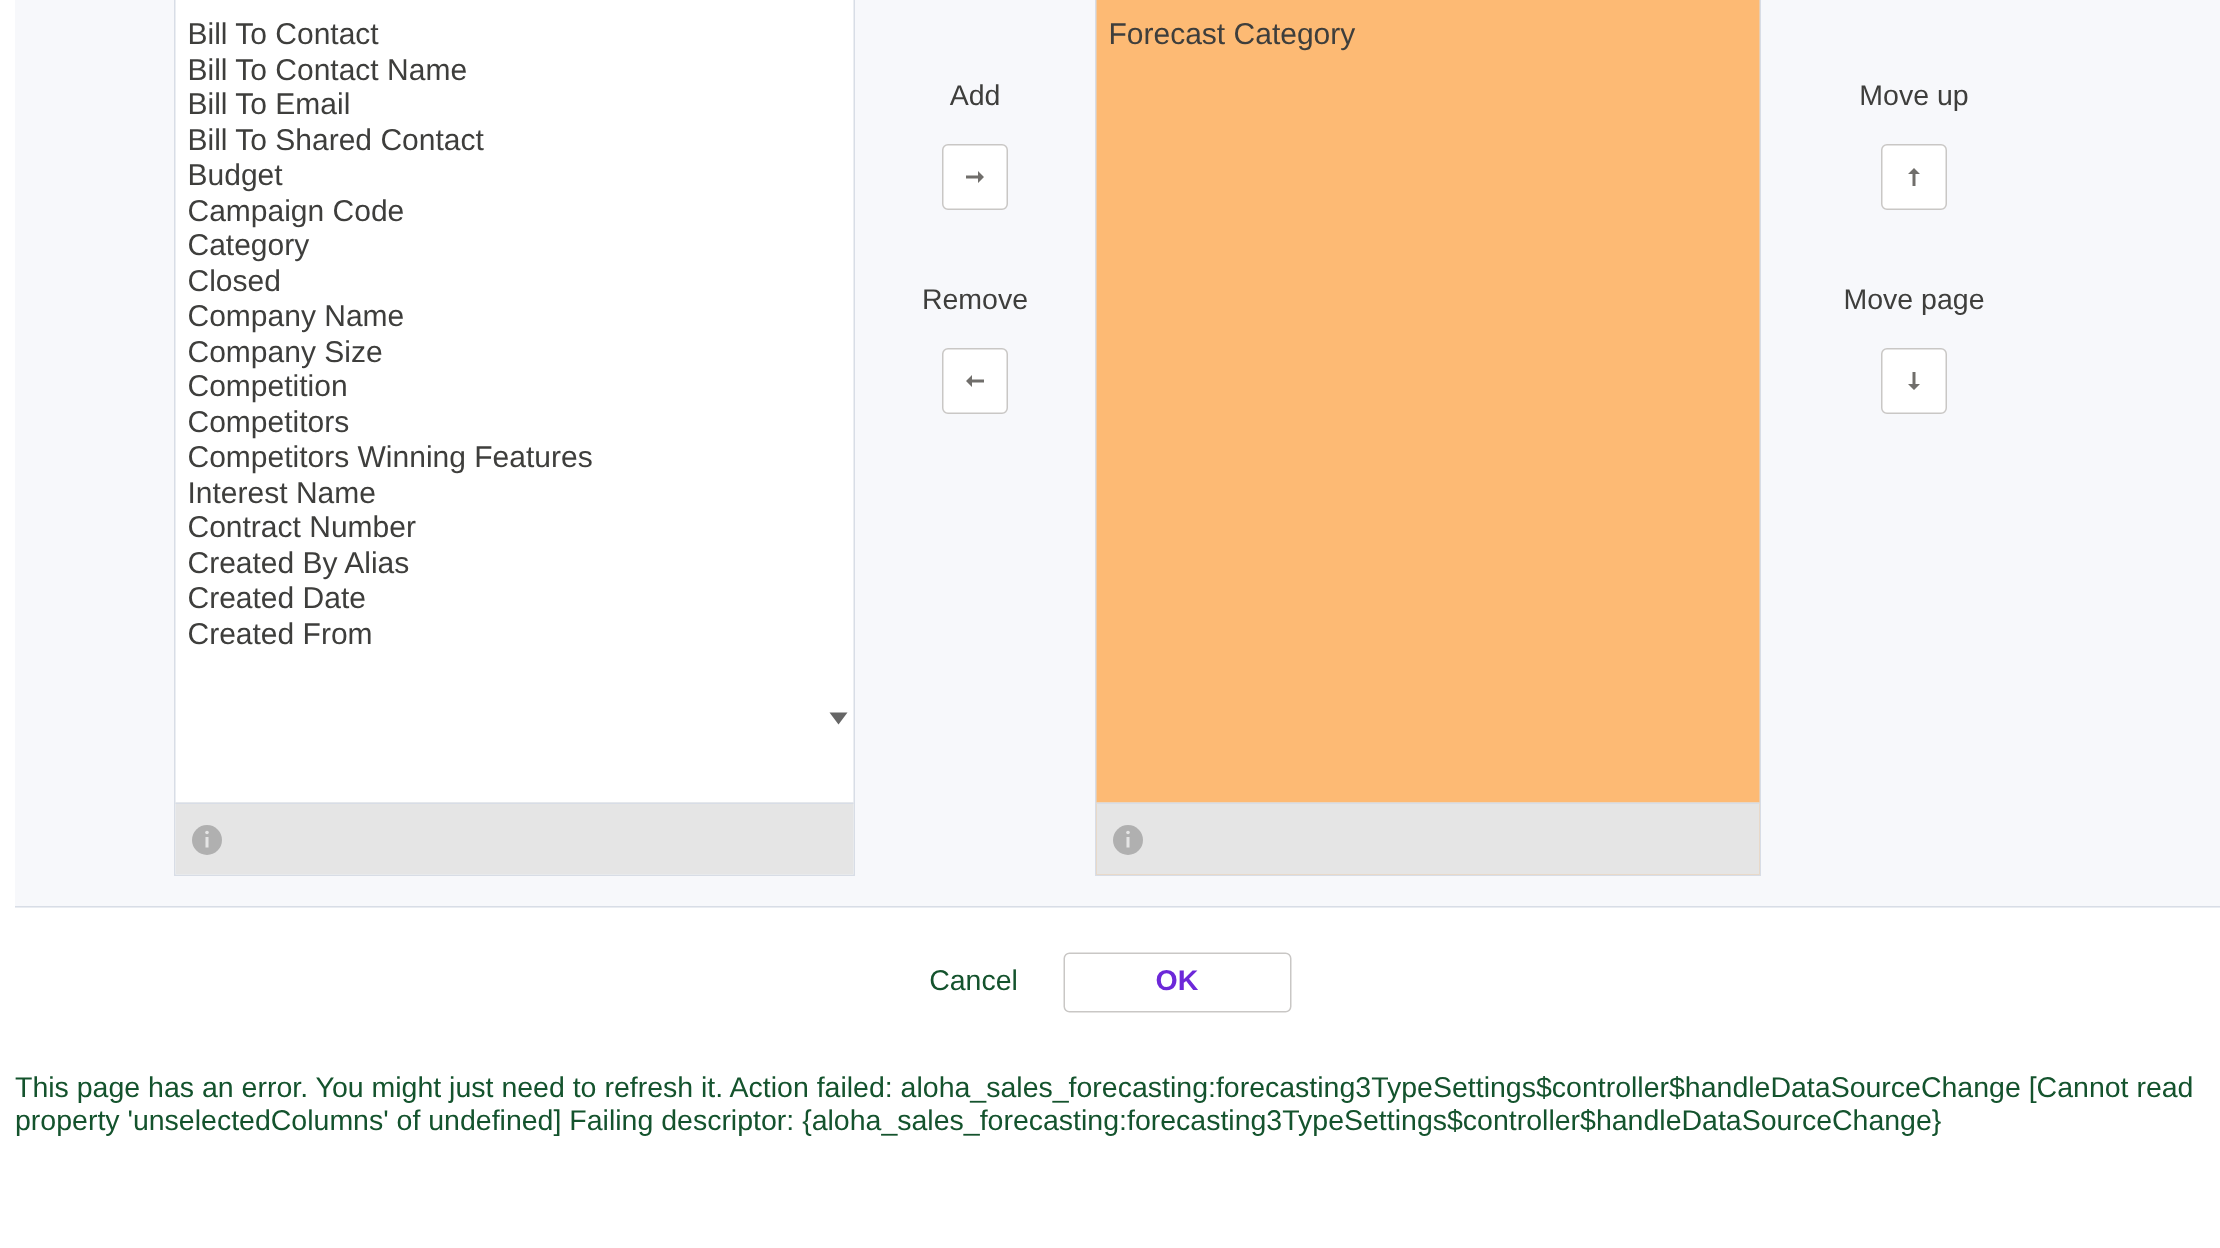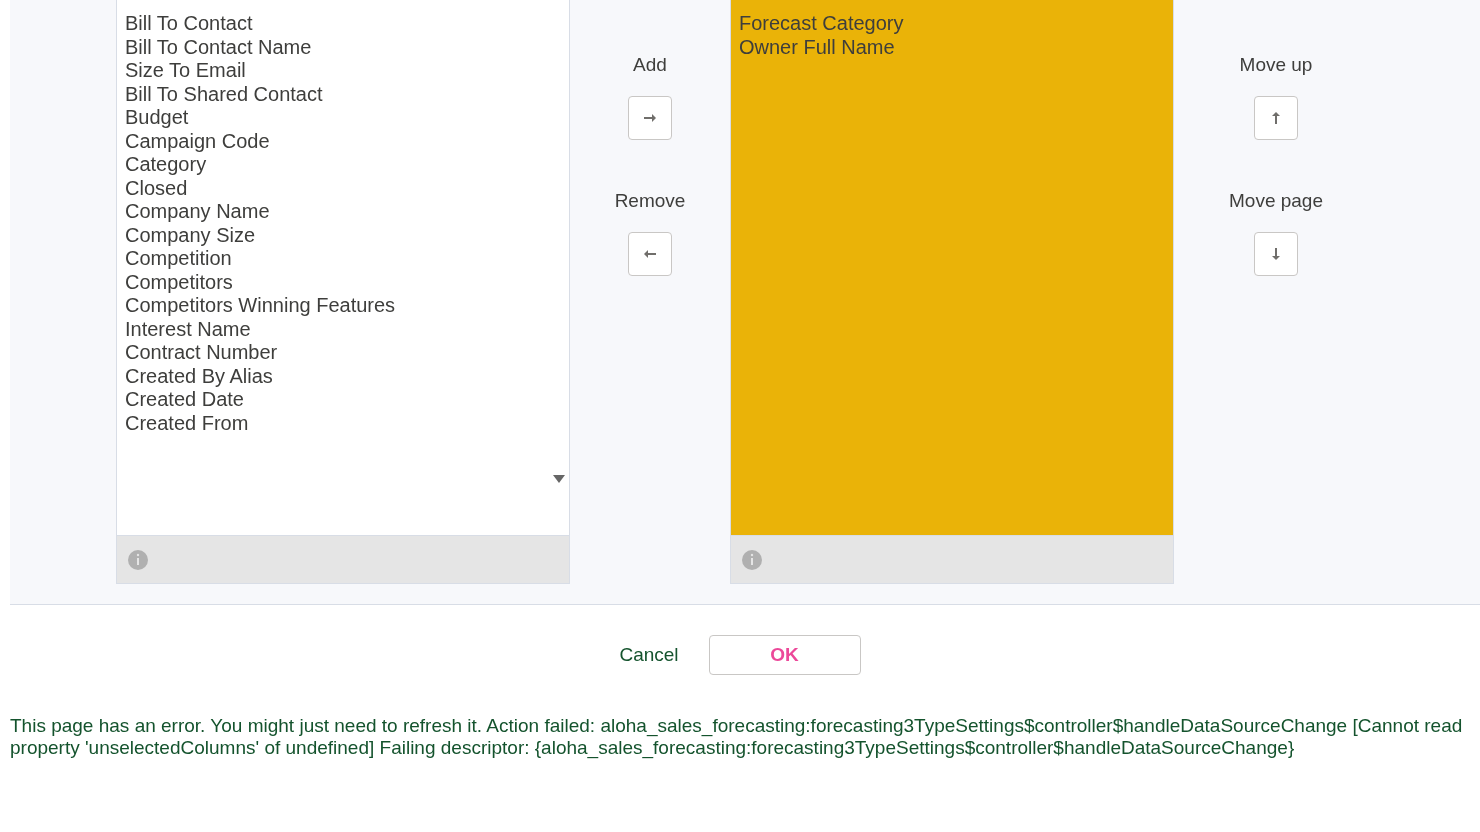--- a/index.html
+++ b/index.html
@@ -32,21 +32,21 @@
       width: 454px;
       background: #fff;
       border: 1px solid #d8dde6;
       border-top: none;
       display: flex;
       flex-direction: column;
     }
     .selected-panel {
       margin-left: 0;
       width: 444px;
-      background: #eab308;
+      background: #fdba74;
       border: 1px solid #d8dde6;
       border-top: none;
       display: flex;
       flex-direction: column;
     }
     .list-wrapper {
       flex: 1;
       overflow: hidden;
       position: relative;
     }
@@ -142,21 +142,21 @@
       text-decoration: none;
     }
     .ok-button {
       background: #fff;
       border: 1px solid #c9c7c5;
       border-radius: 4px;
       width: 152px;
       height: 40px;
       font-size: 19px;
       font-weight: bold;
-      color: #ec4899;
+      color: #6d28d9;
       cursor: pointer;
     }
     .error-message {
       font-size: 19px;
       color: #14532d;
       padding: 30px 12px 10px 10px;
       line-height: 1.15;
       background: #fff;
       word-wrap: break-word;
     }
@@ -165,21 +165,21 @@
 <body>
 
 <div class="main-container">
   <div class="picker-area">
 
     <div class="available-panel">
       <div class="list-wrapper">
         <div class="list-content" id="available-list">
             <div class="list-item">Bill To Contact</div>
             <div class="list-item">Bill To Contact Name</div>
-            <div class="list-item">Size To Email</div>
+            <div class="list-item">Bill To Email</div>
             <div class="list-item">Bill To Shared Contact</div>
             <div class="list-item">Budget</div>
             <div class="list-item">Campaign Code</div>
             <div class="list-item">Category</div>
             <div class="list-item">Closed</div>
             <div class="list-item">Company Name</div>
             <div class="list-item">Company Size</div>
             <div class="list-item">Competition</div>
             <div class="list-item">Competitors</div>
             <div class="list-item">Competitors Winning Features</div>
@@ -214,21 +214,20 @@
         <svg width="14" height="14" viewBox="0 0 14 14">
             <path d="M13 6 h-8 v-3 l-4 4 4 4 v-3 h8 z"></path>
           </svg>
       </button>
     </div>
 
     <div class="selected-panel">
       <div class="list-wrapper">
         <div class="list-content" id="selected-list">
             <div class="list-item">Forecast Category</div>
-            <div class="list-item">Owner Full Name</div>
           </div>
       </div>
       <div class="info-footer">
         <span class="info-icon">
           <svg width="20" height="20" viewBox="0 0 20 20">
               <circle cx="10" cy="10" r="10"></circle>
               <rect x="9" y="8" width="2" height="7" fill="#e5e5e5"></rect>
               <circle cx="10" cy="5" r="1.2" fill="#e5e5e5"></circle>
             </svg>
         </span>

